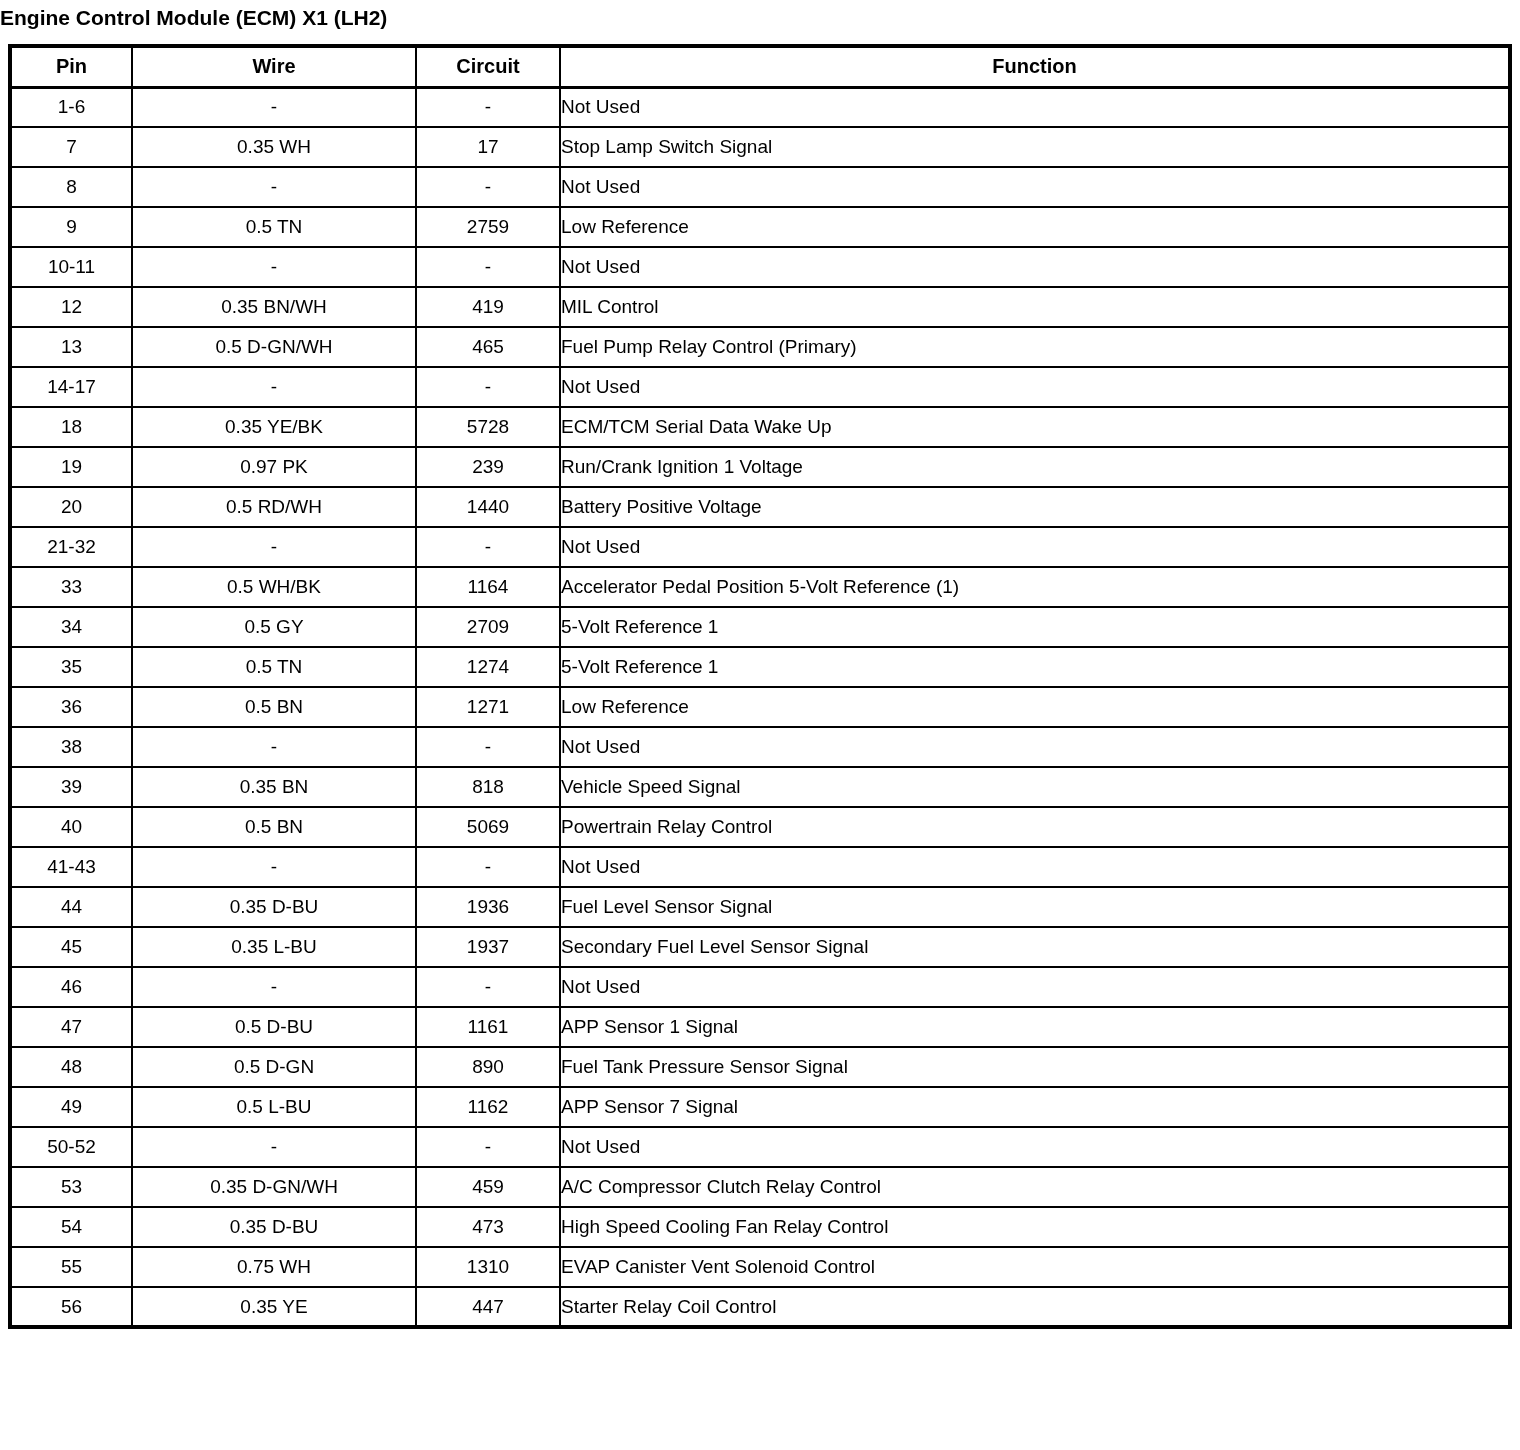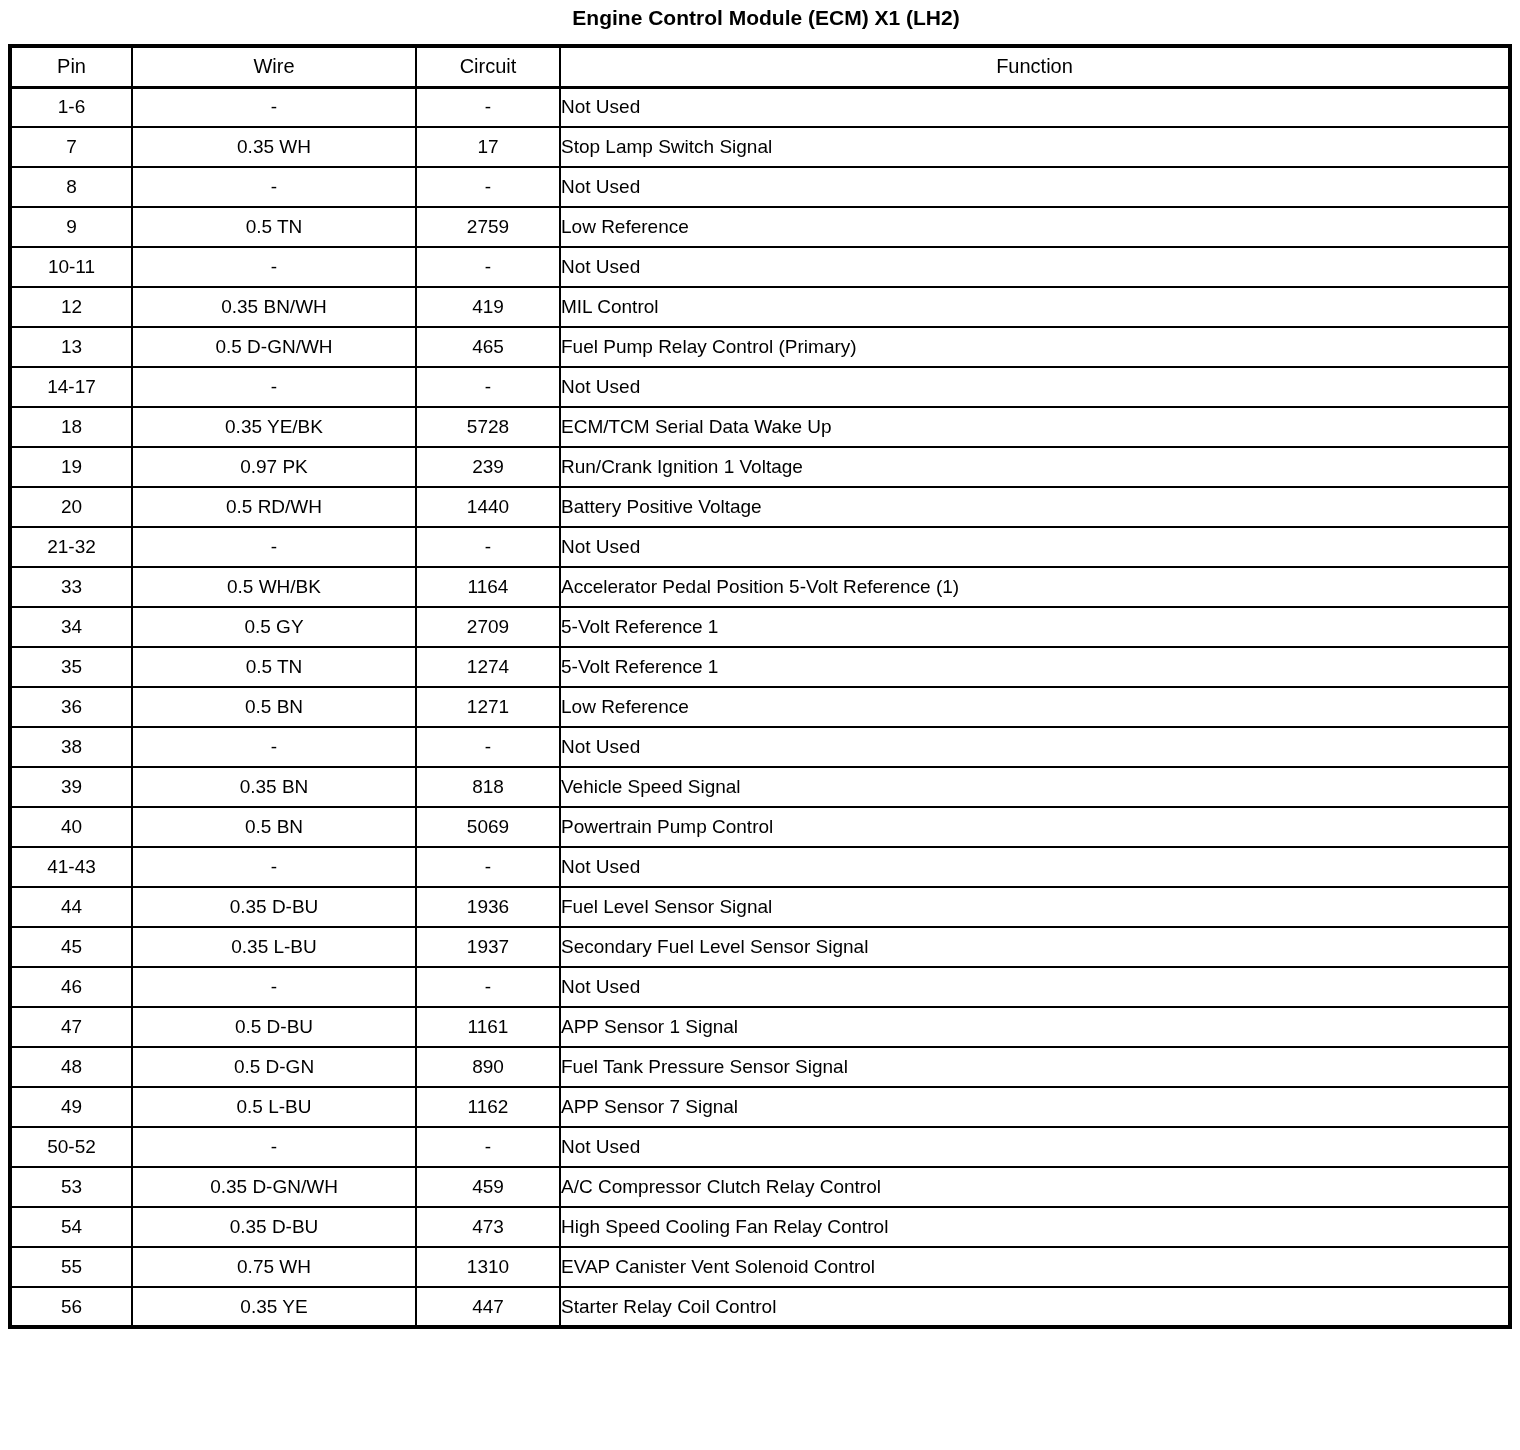--- a/index.html
+++ b/index.html
@@ -12,47 +12,46 @@
     font-family: "Liberation Sans", sans-serif;
     color: #000000;
     overflow: hidden;
   }
   .page {
     width: 1520px;
     height: 1450px;
   }
   .doc-title {
     padding-top: 5px;
-    text-align: center;
+    text-align: left;
     font-size: 21px;
     line-height: 26px;
     font-weight: bold;
     letter-spacing: 0px;
-    padding-left: 12px;
   }
   table.pin-table {
     margin: 13px 8px 0 8px;
     width: 1504px;
     border-collapse: collapse;
     table-layout: fixed;
     border: 4px solid #000000;
   }
   table.pin-table th,
   table.pin-table td {
     border: 2px solid #000000;
     font-size: 19px;
     text-align: center;
     vertical-align: middle;
     padding: 0;
     height: 40px;
     overflow: hidden;
     white-space: nowrap;
   }
   table.pin-table th {
-    font-weight: normal;
+    font-weight: bold;
     font-size: 20px;
     height: 41px;
     border-bottom: 3px solid #000000;
   }
   .col-pin      { width: 122px; }
   .col-wire     { width: 284px; }
   .col-circuit  { width: 144px; }
   .col-function { width: auto; }
   table.pin-table td.col-function {
     text-align: left;
@@ -180,21 +179,21 @@
         <tr>
           <td class="col-pin">39</td>
           <td class="col-wire">0.35 BN</td>
           <td class="col-circuit">818</td>
           <td class="col-function">Vehicle Speed Signal</td>
         </tr>
         <tr>
           <td class="col-pin">40</td>
           <td class="col-wire">0.5 BN</td>
           <td class="col-circuit">5069</td>
-          <td class="col-function">Powertrain Pump Control</td>
+          <td class="col-function">Powertrain Relay Control</td>
         </tr>
         <tr>
           <td class="col-pin">41-43</td>
           <td class="col-wire">-</td>
           <td class="col-circuit">-</td>
           <td class="col-function">Not Used</td>
         </tr>
         <tr>
           <td class="col-pin">44</td>
           <td class="col-wire">0.35 D-BU</td>

